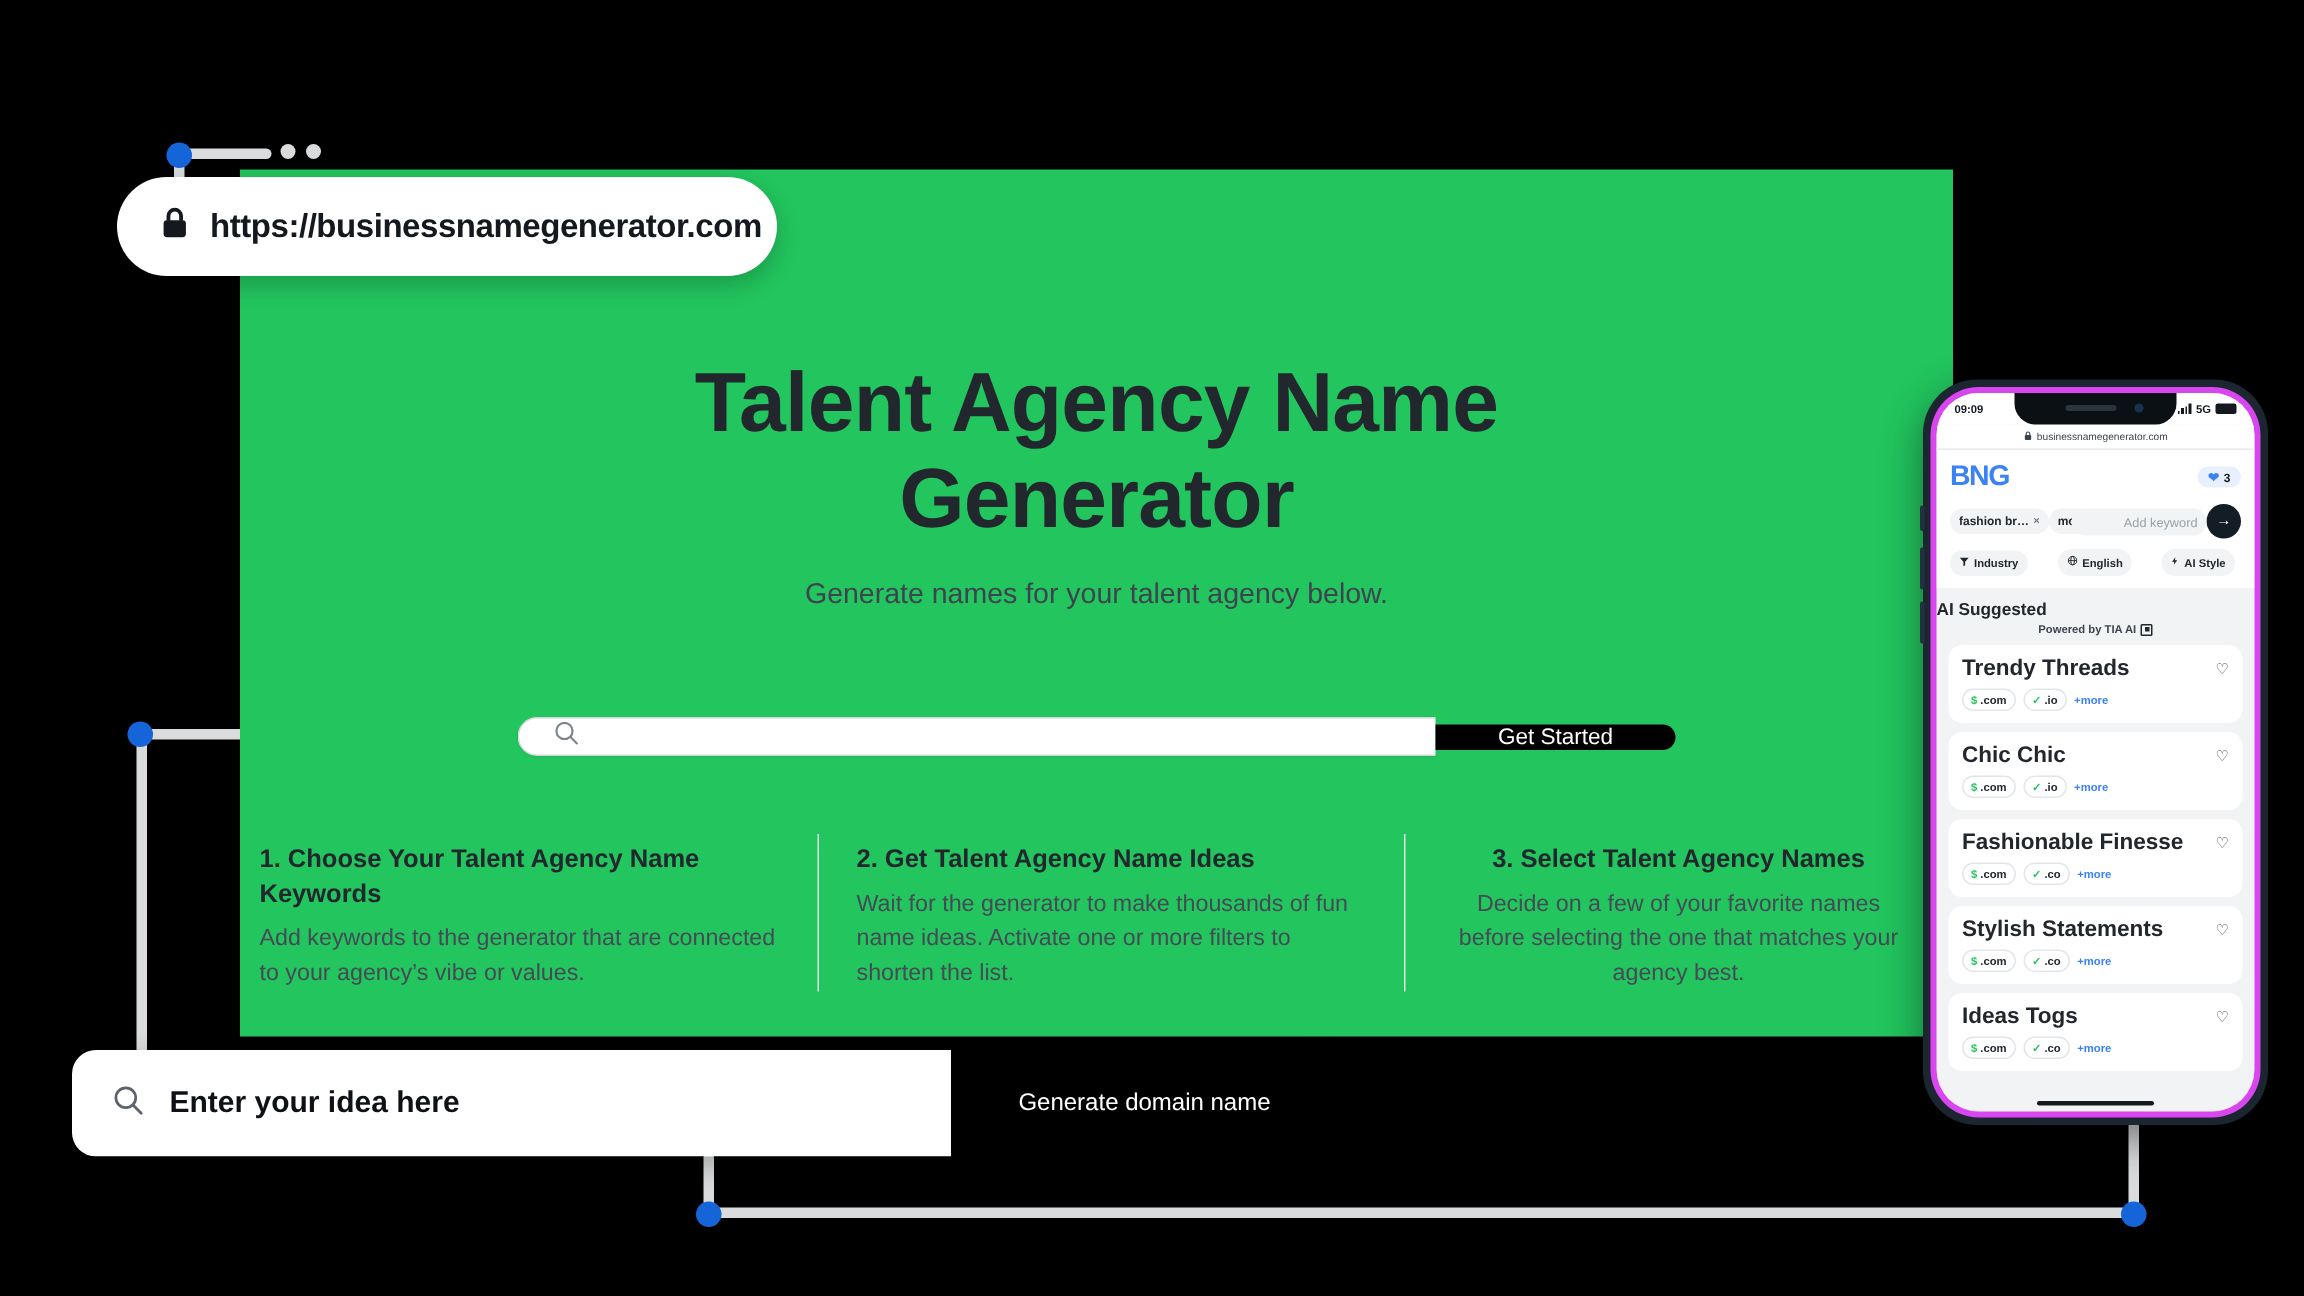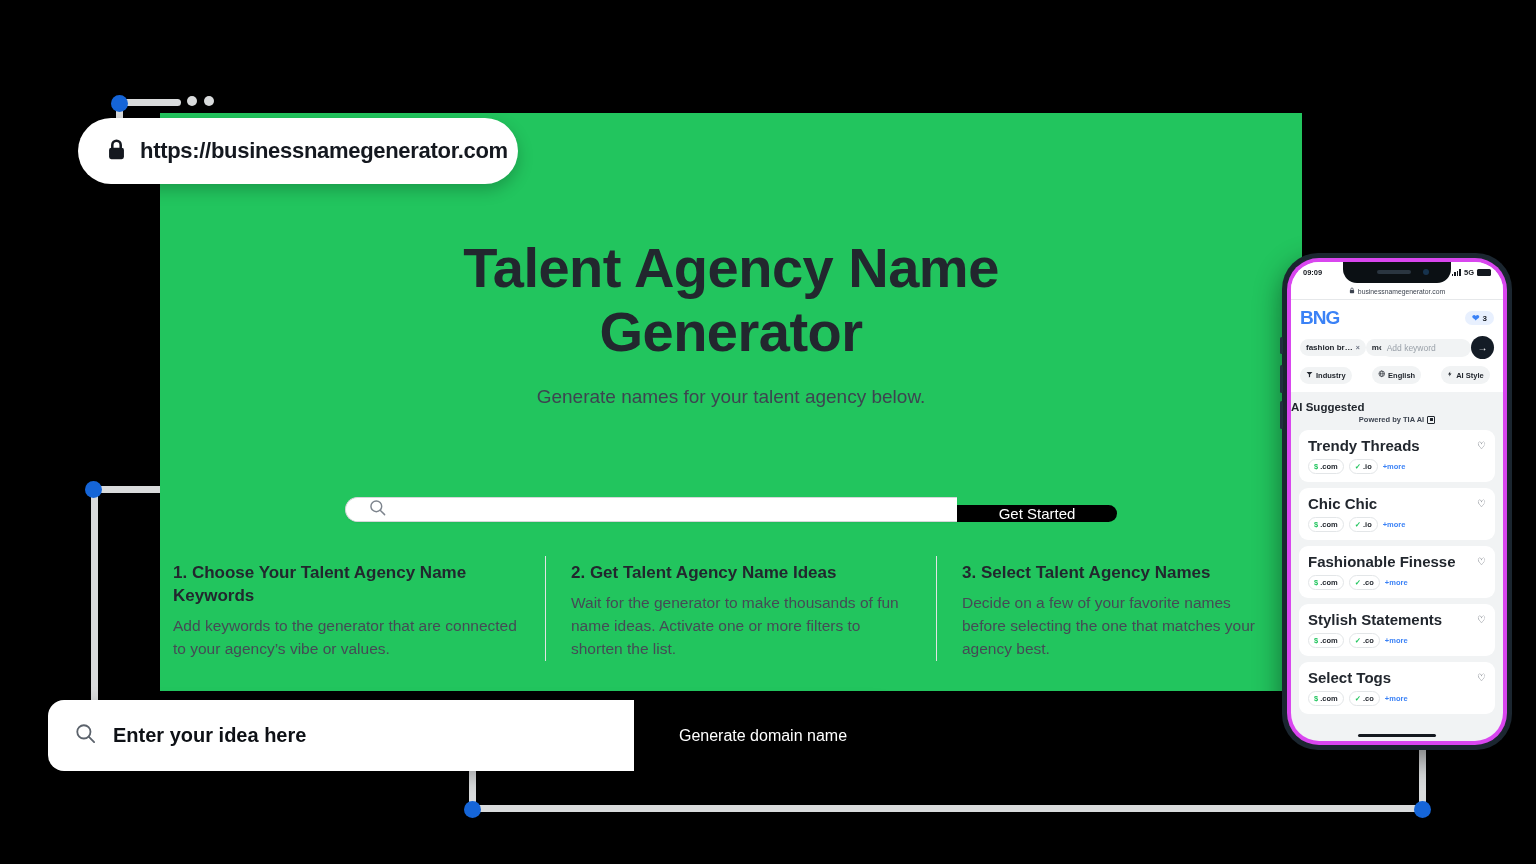--- a/index.html
+++ b/index.html
@@ -29,21 +29,21 @@
     max-width: 620px; margin: 0 auto;
   }
   #hero-sub {
     margin-top: 22px; font-size: 19px; color: #3d4450; font-weight: 400;
   }
 
   
   #search-wrap {
     position: absolute; left: 185px; top: 347px;
     width: 772px; height: 62px;
-    display: flex; align-items: flex-end;
+    display: flex; align-items: center;
   }
   #search-field {
     flex: 1; background: #ffffff;
     border: 1px solid #d5d7d9; border-right: none;
     border-radius: 31px 0 0 31px;
     display: flex; align-items: center; padding-left: 22px;
     box-shadow: 0 1px 2px rgba(0,0,0,.05);
   }
   #search-input {
     border: none; outline: none; background: transparent;
@@ -59,21 +59,21 @@
 
   
   #steps {
     position: absolute; left: 0; top: 443px;
     width: 1142px; display: flex;
   }
   .step { padding: 6px 26px 0 12px; position: relative; }
   .step + .step { border-left: 1px solid #e1e3e4; }
   .step-0 { width: 385px; padding-left: 13px; }
   .step-1 { width: 391px; padding-left: 25px; }
-  .step-2 { width: 366px; padding-left: 25px; }
+  .step-2 { width: 366px; padding-left: 25px; text-align: center; }
   .step-title {
     font-size: 17px; font-weight: 700; color: #22272e;
     line-height: 1.35; margin-bottom: 6px;
   }
   .step-body { font-size: 15.5px; color: #454b55; line-height: 1.5; }
 
   
   #url-pill {
     position: absolute; left: 78px; top: 118px;
     width: 440px; height: 66px;
@@ -173,21 +173,21 @@
   #phone-logo-row {
     display: flex; align-items: center; justify-content: space-between;
     margin-bottom: 7px;
   }
   #bng-logo { font-size: 19px; font-weight: 800; color: #3b82f6; letter-spacing: -1px; }
   #fav-badge {
     display: flex; align-items: center; gap: 3px;
     background: #e8f0fe; border-radius: 10px; padding: 2px 7px;
     font-size: 8px; font-weight: 700; color: #14181f;
   }
-  #kw-row { display: flex; align-items: center; gap: 0; margin-bottom: 7px; }
+  #kw-row { display: flex; align-items: center; gap: 0; margin-bottom: 7px; text-align: right; }
   .kw-chip {
     background: #f1f3f4; border-radius: 11px;
     font-size: 8px; font-weight: 600; color: #22272e;
     padding: 4px 6px; display: flex; align-items: center; gap: 3px;
     white-space: nowrap;
   }
   .kw-x { font-size: 7px; color: #6b7280; }
   #kw-add {
     flex: 1; min-width: 0; background: #f1f3f4; border-radius: 11px;
     font-size: 8.5px; color: #9aa1a9; padding: 4px 6px;
@@ -493,21 +493,21 @@
               <span class="tld">
                 <span class="mark">✓</span>
                 <span>.co</span>
               </span>
               <span class="more">+more</span>
             </div>
           </div>
 
           <div class="name-card">
             <div class="name-row">
-              <span class="name-txt">Select Togs</span>
+              <span class="name-txt">Ideas Togs</span>
               <span class="heart">♡</span>
             </div>
             <div class="tld-row">
               <span class="tld">
                 <span class="mark">$</span>
                 <span>.com</span>
               </span>
               <span class="tld">
                 <span class="mark">✓</span>
                 <span>.co</span>

